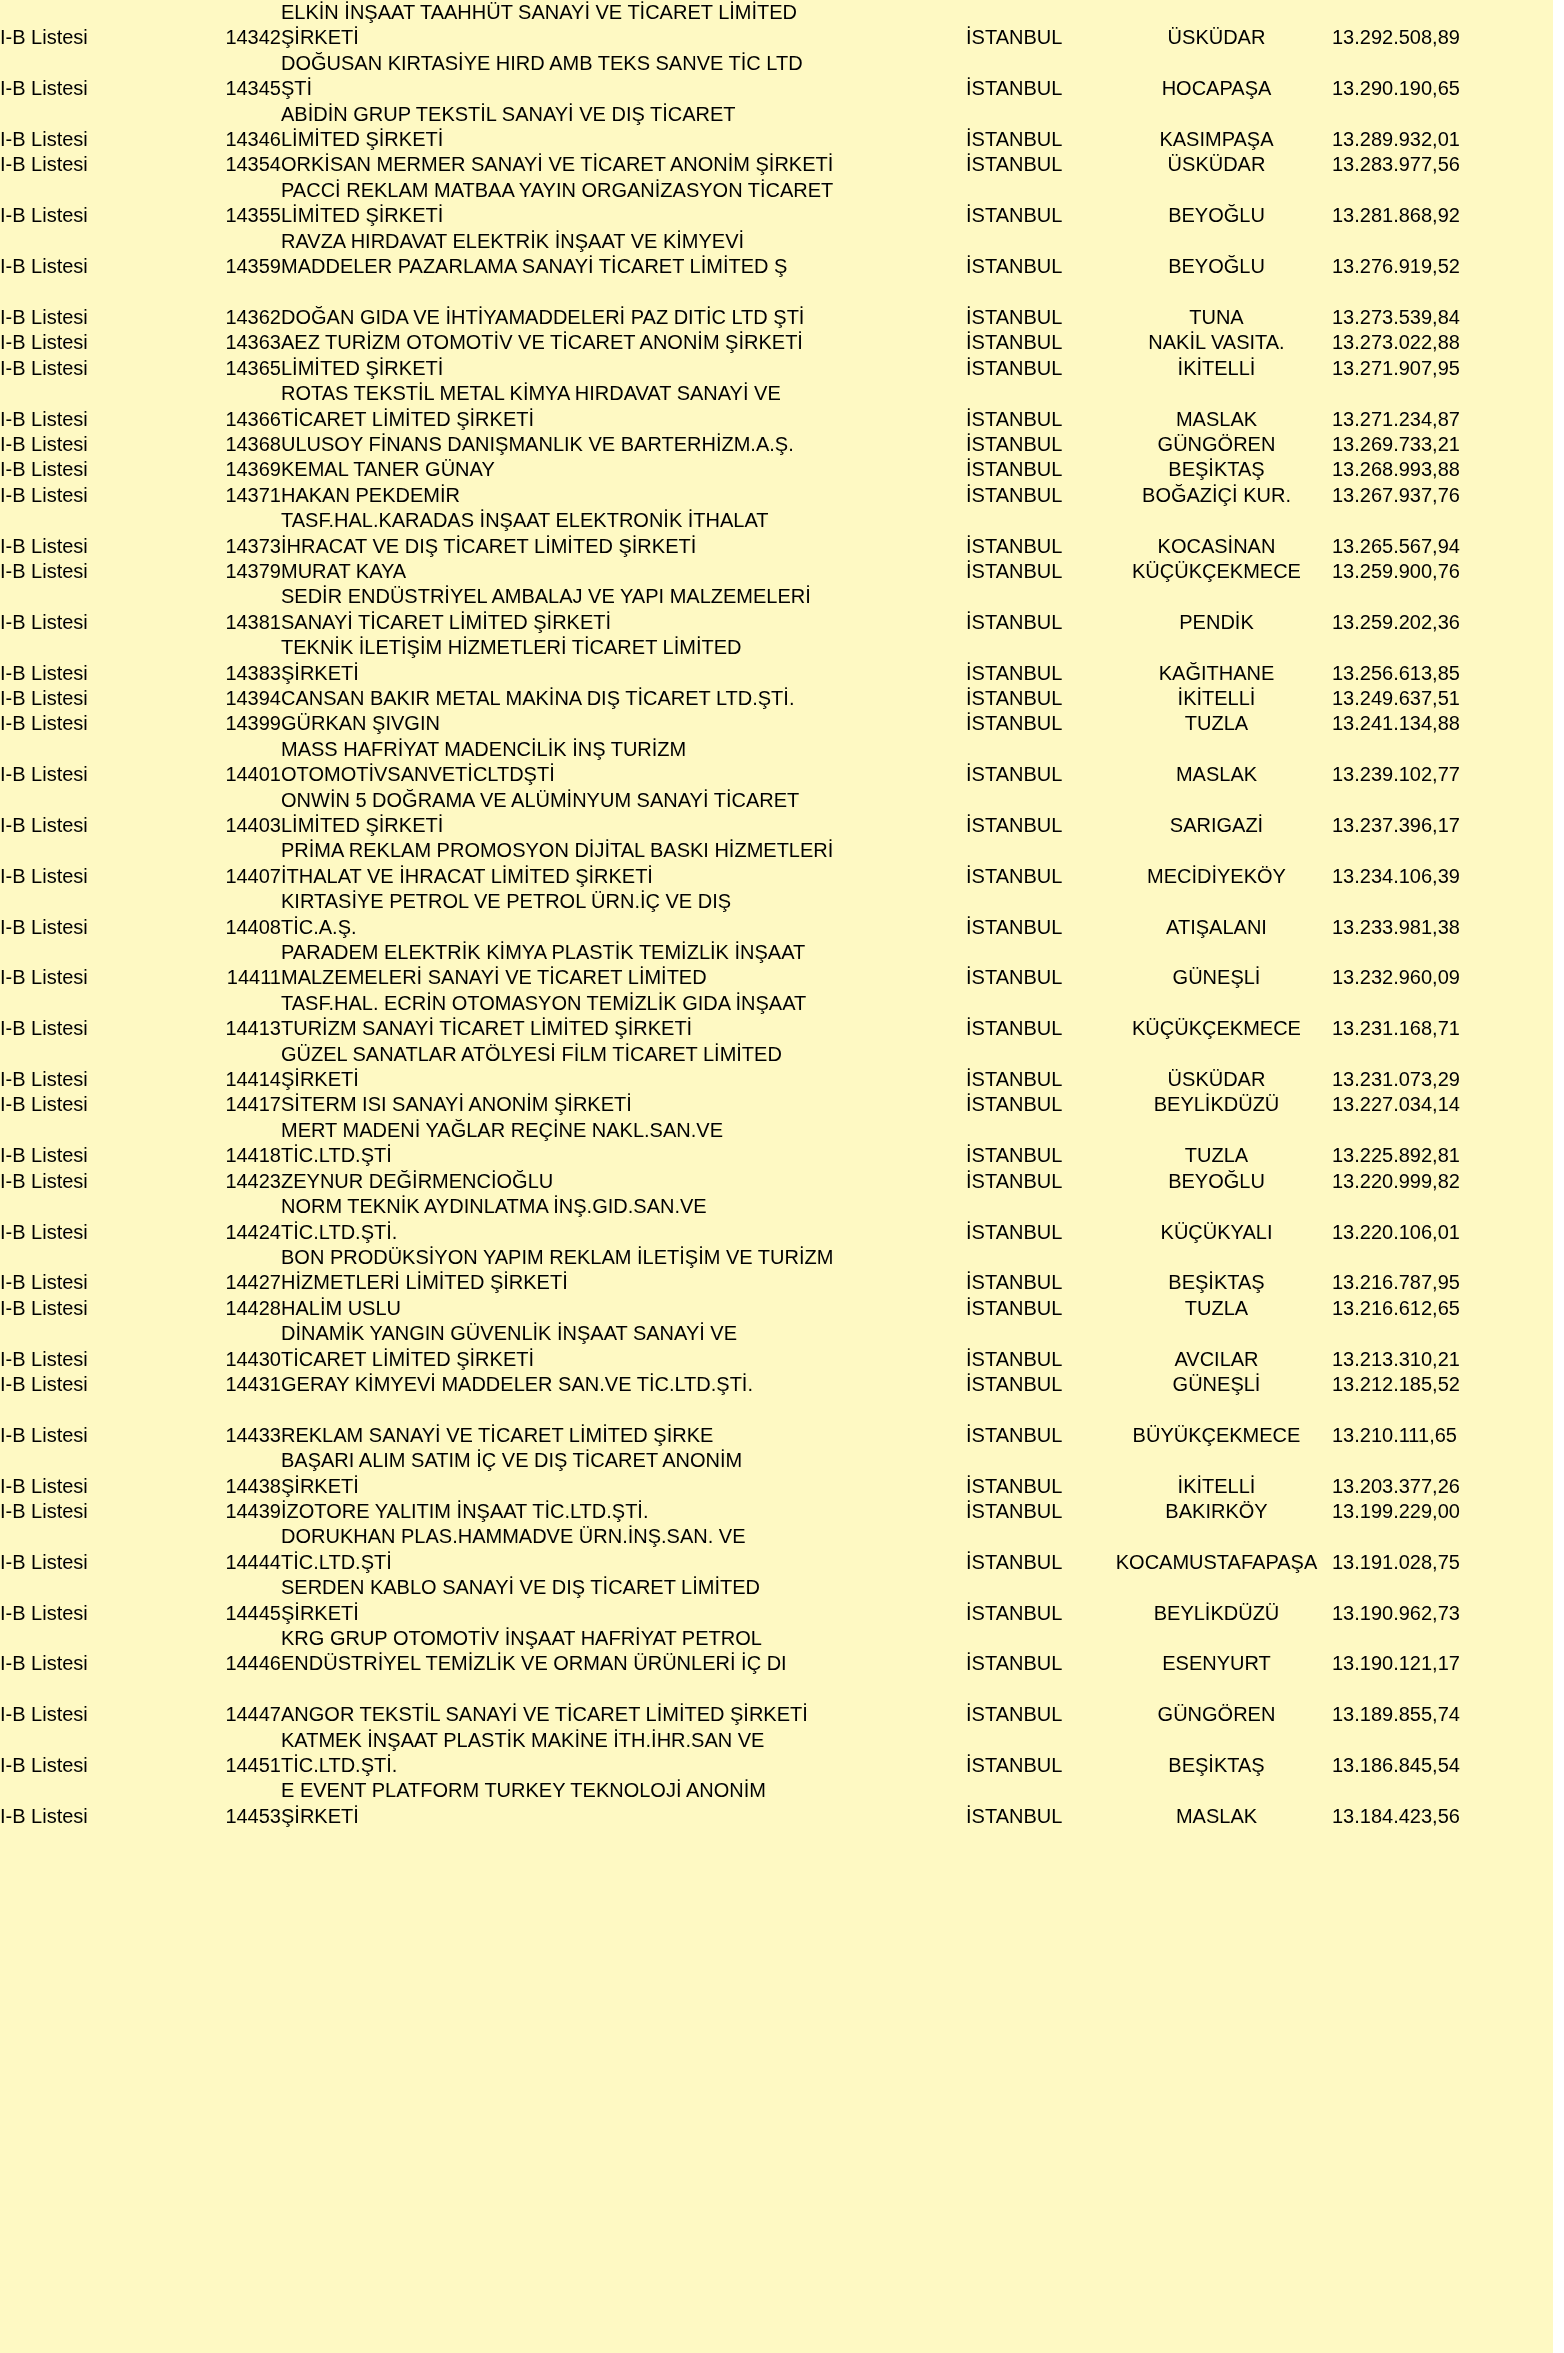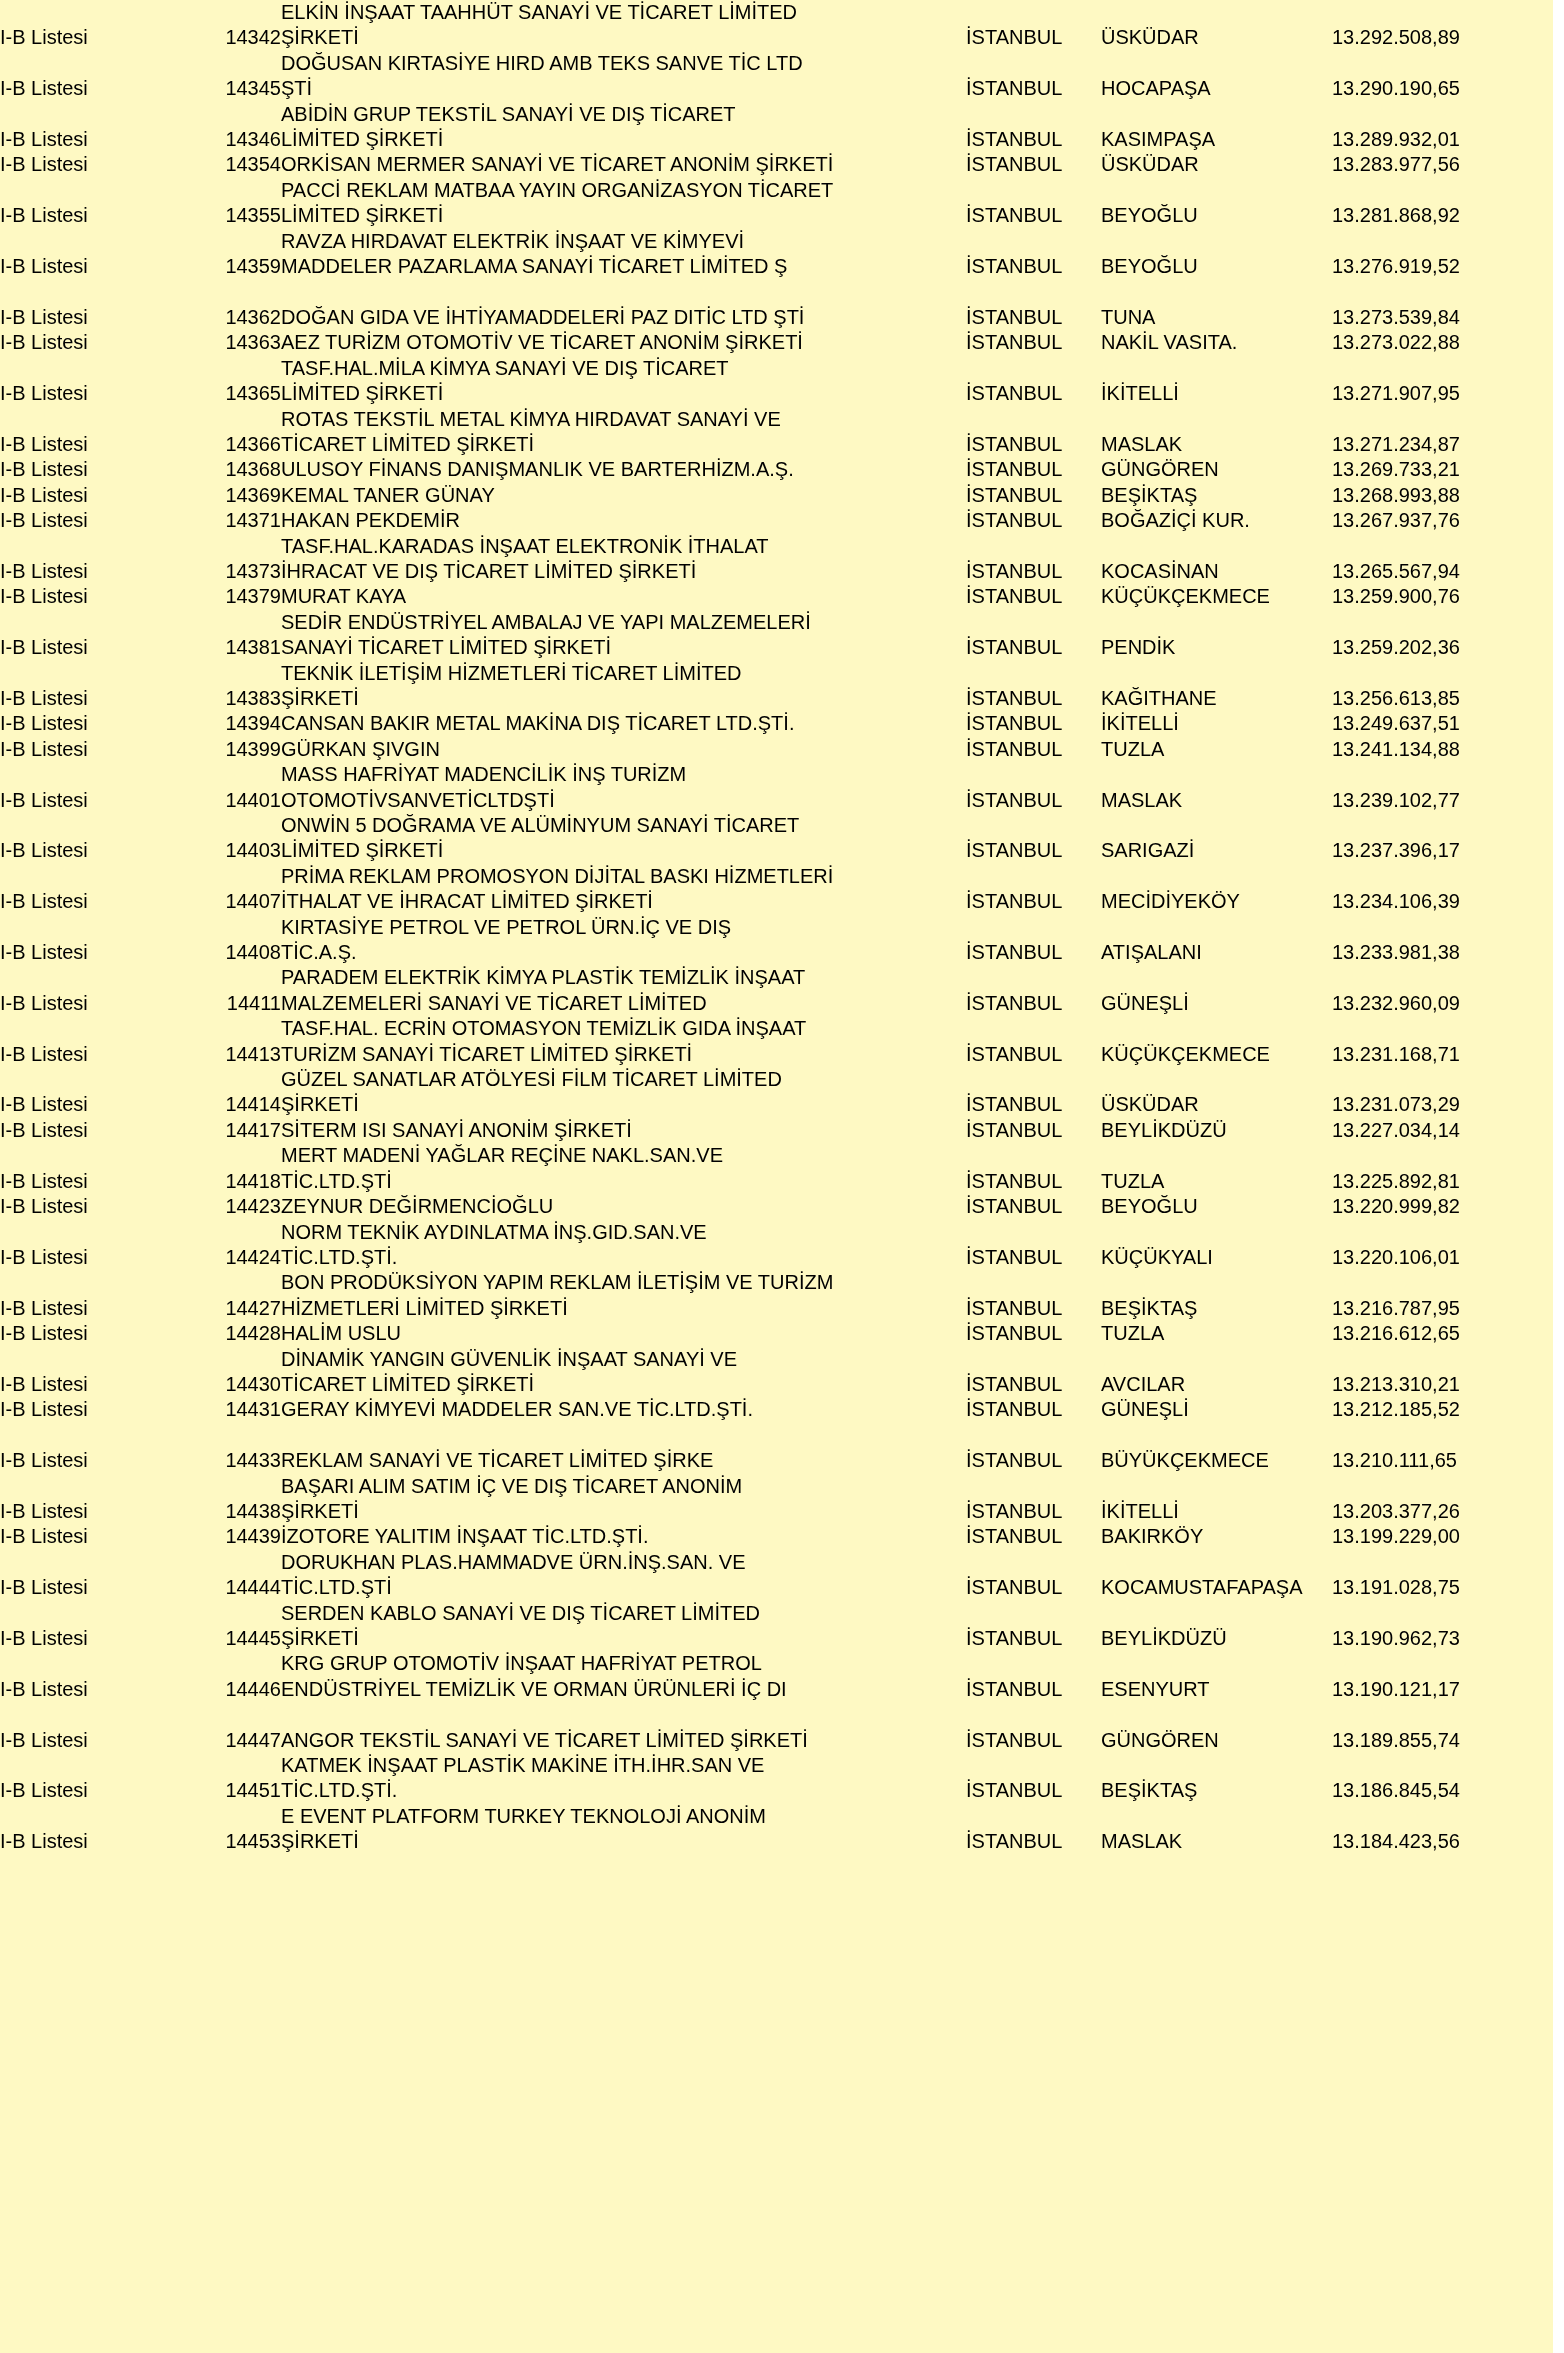--- a/index.html
+++ b/index.html
@@ -52,21 +52,21 @@
     padding-right: 6.2px;
   }
   td.name-cell {
     text-align: left;
   }
   td.city-cell {
     text-align: left;
     padding-left: 4.6px;
   }
   td.dist-cell {
-    text-align: left;
+    text-align: center;
     padding-left: 3.1px;
     padding-right: 3.1px;
   }
   td.amt-cell {
     padding-right: 1.5px;
     white-space: nowrap;
   }
   tr.data-row {
     height: 25.4px;
   }
@@ -190,28 +190,20 @@
           <td class="amt-cell">13.273.539,84</td>
         </tr>
         <tr class="data-row">
           <td class="list-cell">I-B Listesi</td>
           <td class="no-cell">14363</td>
           <td class="name-cell">AEZ TURİZM OTOMOTİV VE TİCARET ANONİM ŞİRKETİ</td>
           <td class="city-cell">İSTANBUL</td>
           <td class="dist-cell">NAKİL VASITA.</td>
           <td class="amt-cell">13.273.022,88</td>
         </tr>
-        <tr class="wrap-row">
-          <td></td>
-          <td></td>
-          <td class="name-cell">TASF.HAL.MİLA KİMYA SANAYİ VE DIŞ TİCARET</td>
-          <td></td>
-          <td></td>
-          <td></td>
-        </tr>
         <tr class="data-row">
           <td class="list-cell">I-B Listesi</td>
           <td class="no-cell">14365</td>
           <td class="name-cell">LİMİTED ŞİRKETİ</td>
           <td class="city-cell">İSTANBUL</td>
           <td class="dist-cell">İKİTELLİ</td>
           <td class="amt-cell">13.271.907,95</td>
         </tr>
         <tr class="wrap-row">
           <td></td>

